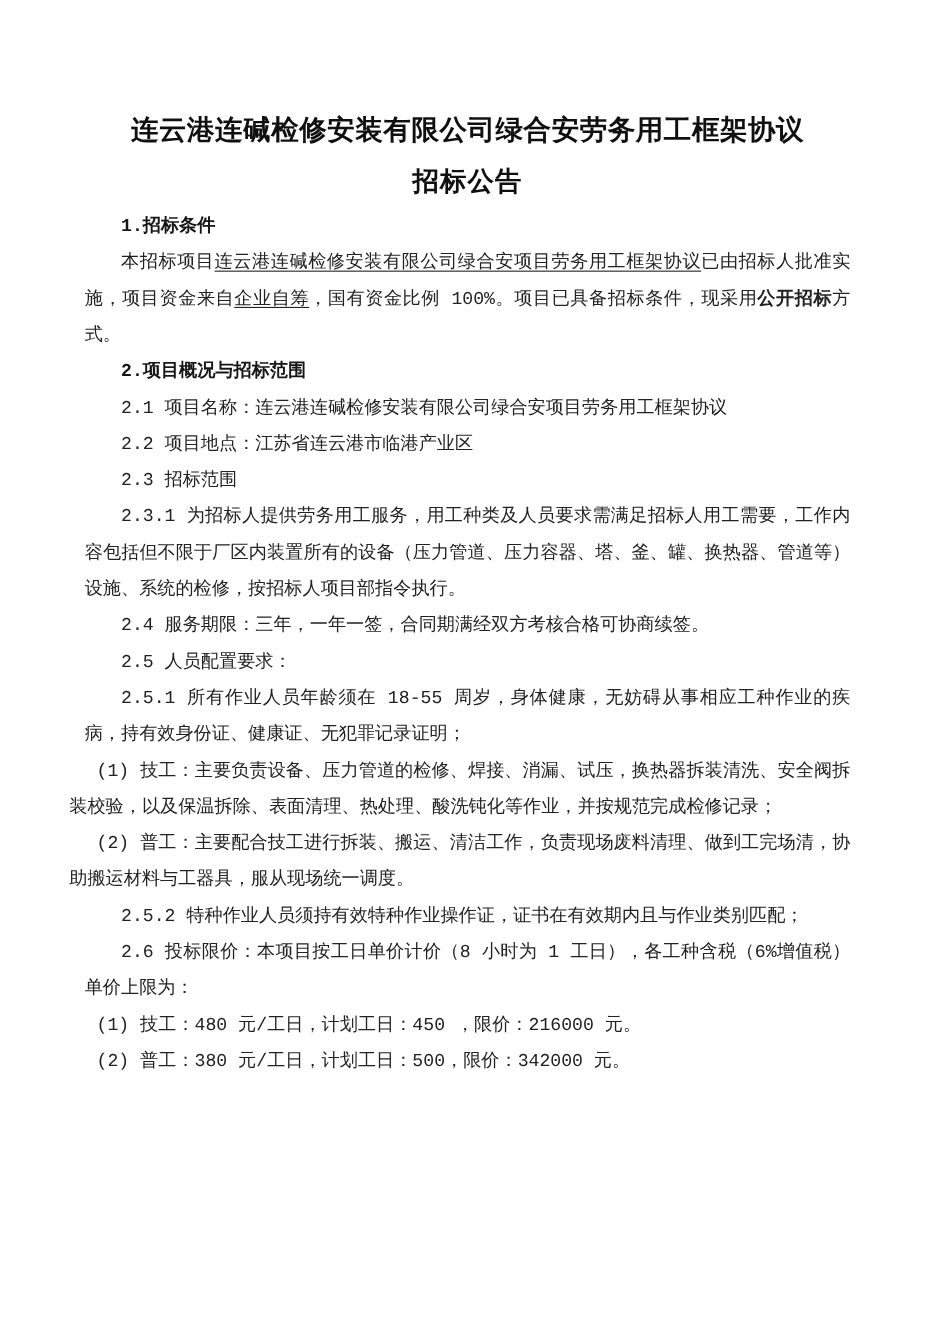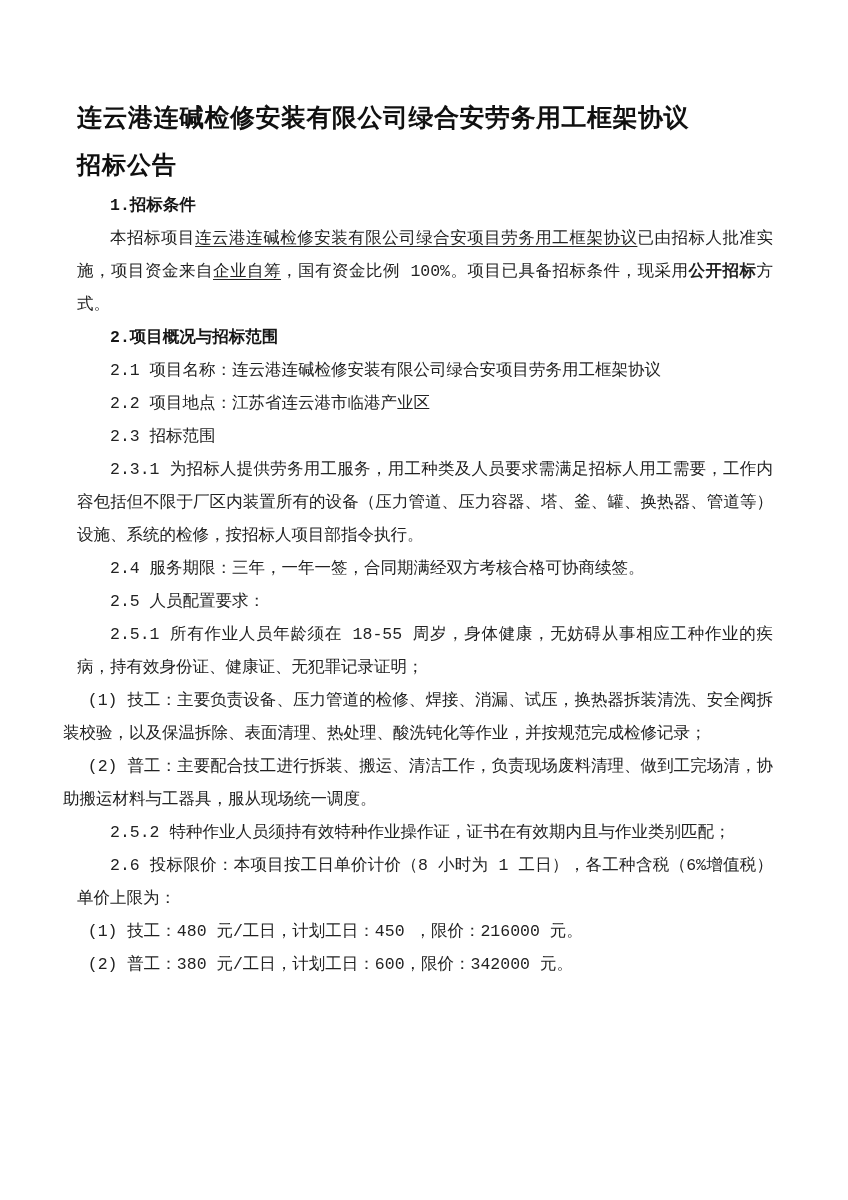--- a/index.html
+++ b/index.html
@@ -16,30 +16,31 @@
     font-family: "Liberation Sans", sans-serif;
   }
   .content {
     padding: 103px 75px 0 77px;
   }
   .doc-title {
     font-family: "DejaVu Serif", "Liberation Serif", serif;
     font-weight: 700;
     font-size: 25px;
     line-height: 30px;
-    text-align: left;
+    text-align: center;
     color: #101010;
     margin: 0;
     letter-spacing: 0.5px;
   }
   .doc-subtitle {
     font-family: "DejaVu Serif", "Liberation Serif", serif;
     font-weight: 700;
     font-size: 24px;
     line-height: 30px;
+    text-align: center;
     color: #101010;
     margin: 17px 0 0 0;
     letter-spacing: 1px;
   }
   .doc-body {
     margin-top: 9px;
     font-size: 16.5px;
     line-height: 33px;
     color: #222222;
     text-align: justify;
@@ -77,16 +78,16 @@
         <p class="blk para"><span>2.3 招标范围</span></p>
         <p class="blk para"><span>2.3.1 为招标人提供劳务用工服务，用工种类及人员要求需满足招标人用工需要，工作内容包括但不限于厂区内装置所有的设备（压力管道、压力容器、塔、釜、罐、换热器、管道等）设施、系统的检修，按招标人项目部指令执行。</span></p>
         <p class="blk para"><span>2.4 服务期限：三年，一年一签，合同期满经双方考核合格可协商续签。</span></p>
         <p class="blk para"><span>2.5 人员配置要求：</span></p>
         <p class="blk para"><span>2.5.1 所有作业人员年龄须在 18-55 周岁，身体健康，无妨碍从事相应工种作业的疾病，持有效身份证、健康证、无犯罪记录证明；</span></p>
         <p class="blk outdent"><span>(1) 技工：主要负责设备、压力管道的检修、焊接、消漏、试压，换热器拆装清洗、安全阀拆装校验，以及保温拆除、表面清理、热处理、酸洗钝化等作业，并按规范完成检修记录；</span></p>
         <p class="blk outdent"><span>(2) 普工：主要配合技工进行拆装、搬运、清洁工作，负责现场废料清理、做到工完场清，协助搬运材料与工器具，服从现场统一调度。</span></p>
         <p class="blk para"><span>2.5.2 特种作业人员须持有效特种作业操作证，证书在有效期内且与作业类别匹配；</span></p>
         <p class="blk para"><span>2.6 投标限价：本项目按工日单价计价（8 小时为 1 工日），各工种含税（6%增值税）单价上限为：</span></p>
         <p class="blk outdent"><span>(1) 技工：480 元/工日，计划工日：450 ，限价：216000 元。</span></p>
-        <p class="blk outdent"><span>(2) 普工：380 元/工日，计划工日：600，限价：342000 元。</span></p>
+        <p class="blk outdent"><span>(2) 普工：380 元/工日，计划工日：500，限价：342000 元。</span></p>
       </div>
   </div>
 </div>
 
 </body></html>

